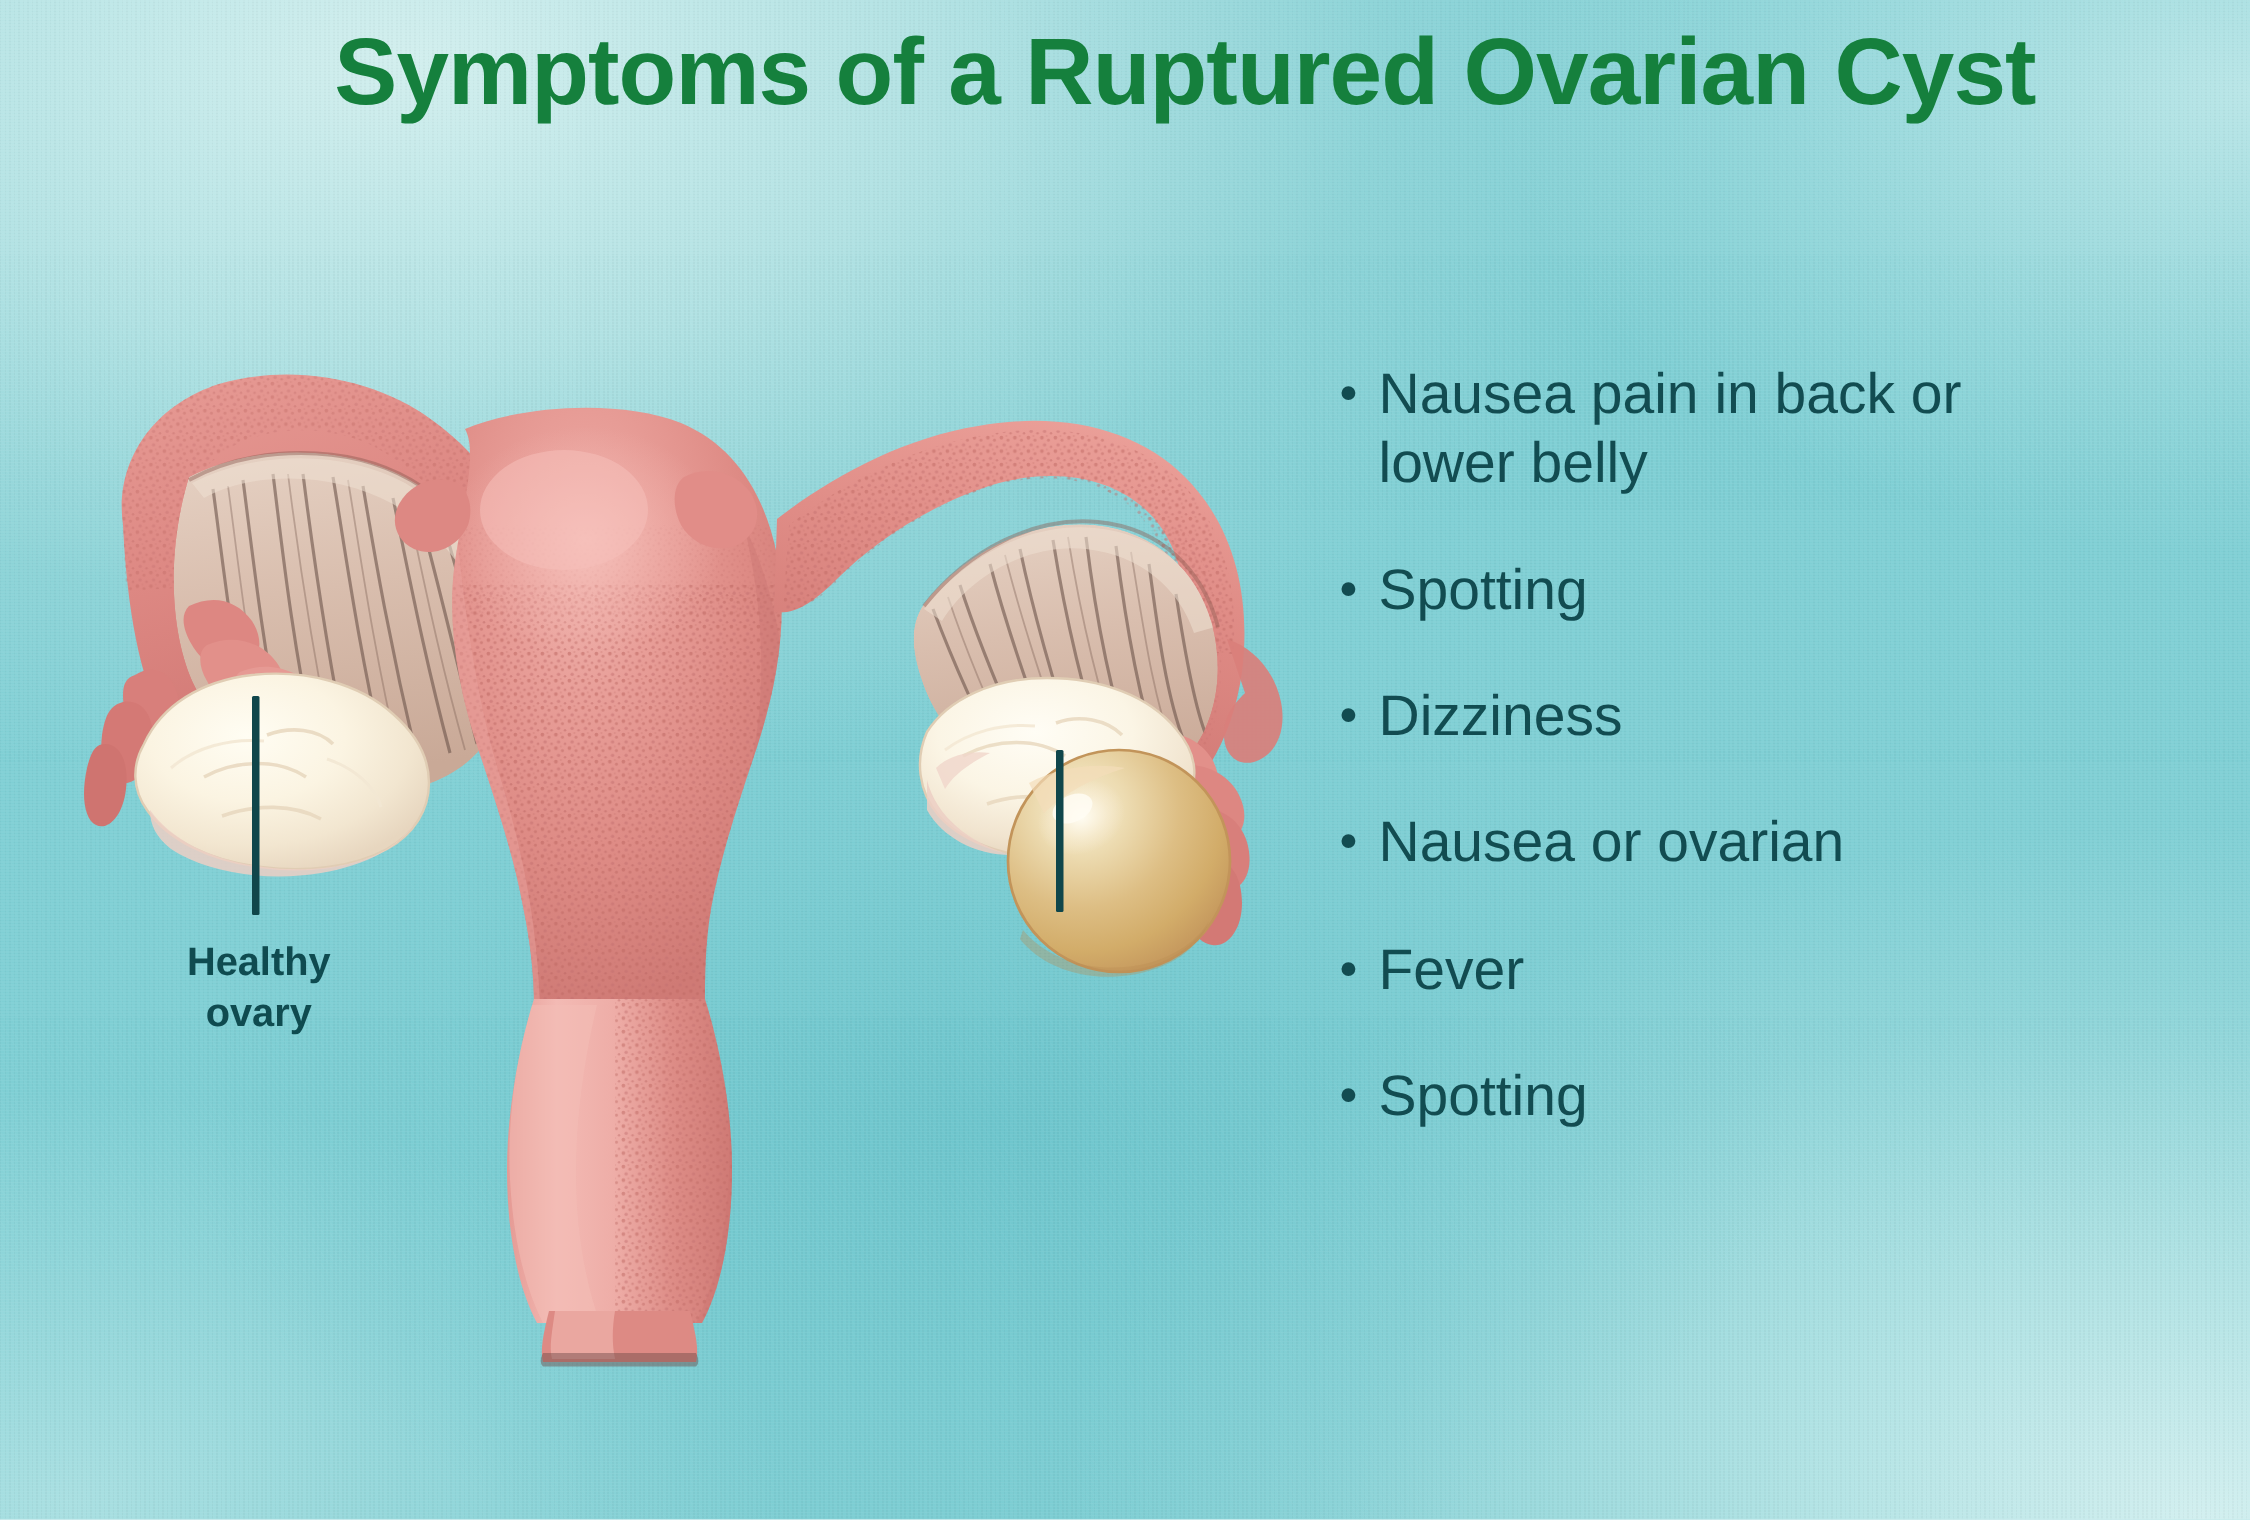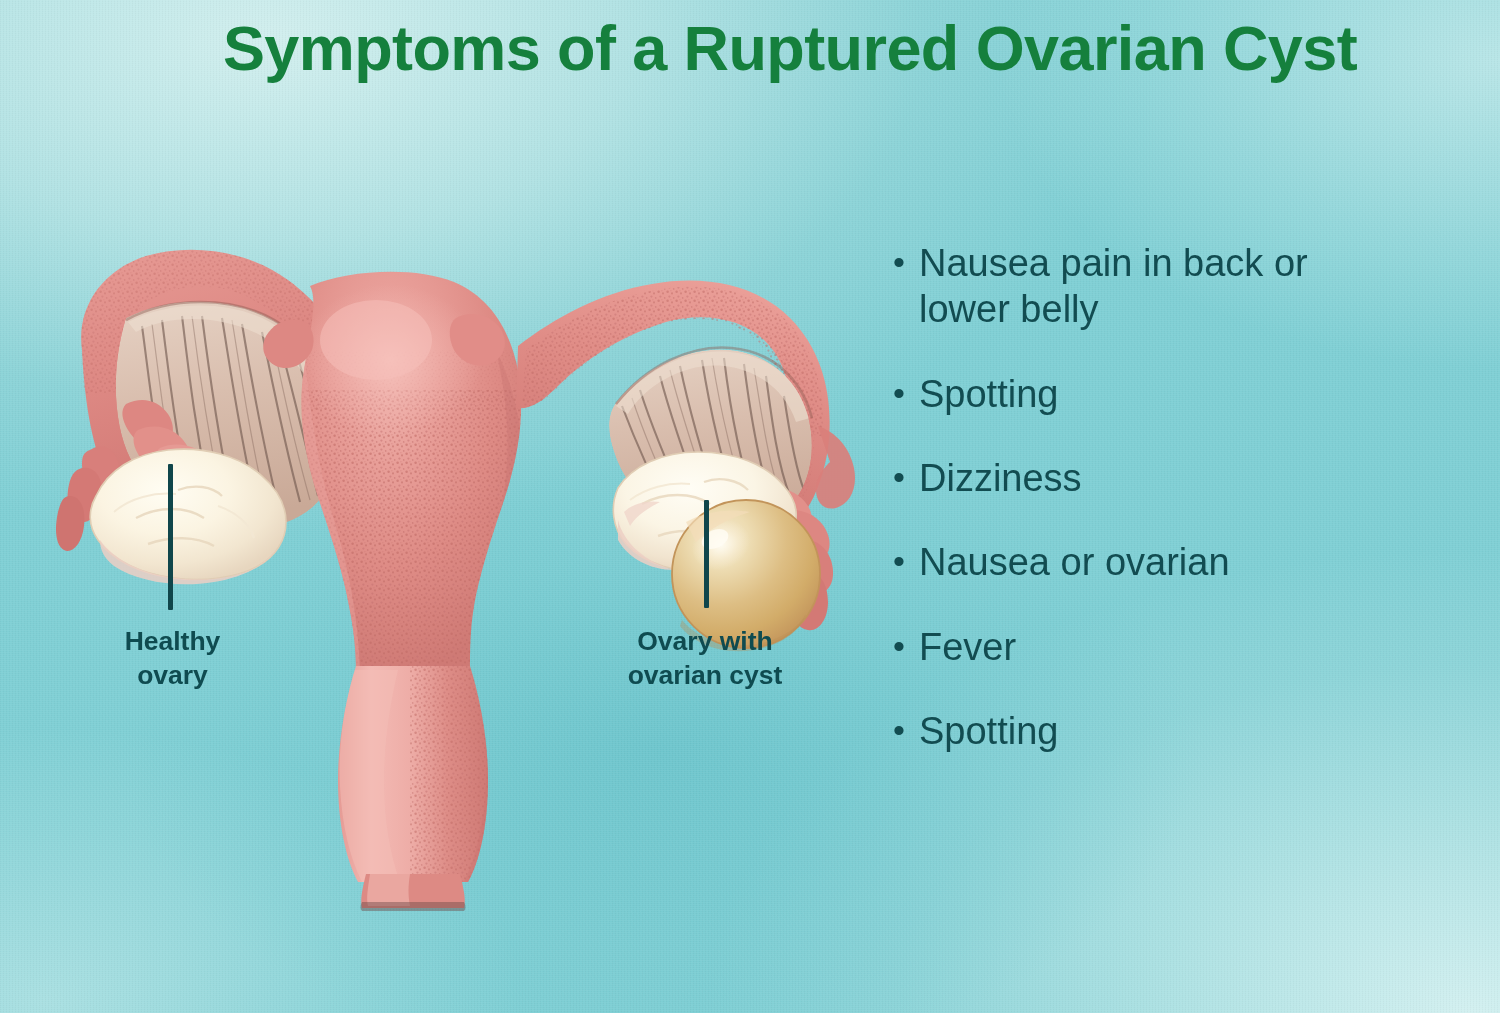--- a/index.html
+++ b/index.html
@@ -526,22 +526,20 @@
       </g>
 
     </svg>
   </div>
 
   <div class="leader leader-healthy"></div>
   <div class="leader leader-cyst"></div>
 
   <div class="callout callout-healthy" style="white-space: pre-line;">Healthy
 ovary</div>
-  <div class="callout callout-cyst" style="white-space: pre-line;">Ovary with
-ovarian cyst</div>
 
   <div class="symptoms">
 
     <div class="symptom">
       <span class="dot">•</span>
       <span class="label">Nausea pain in back or
 lower belly</span>
     </div>
 
     <div class="symptom">

